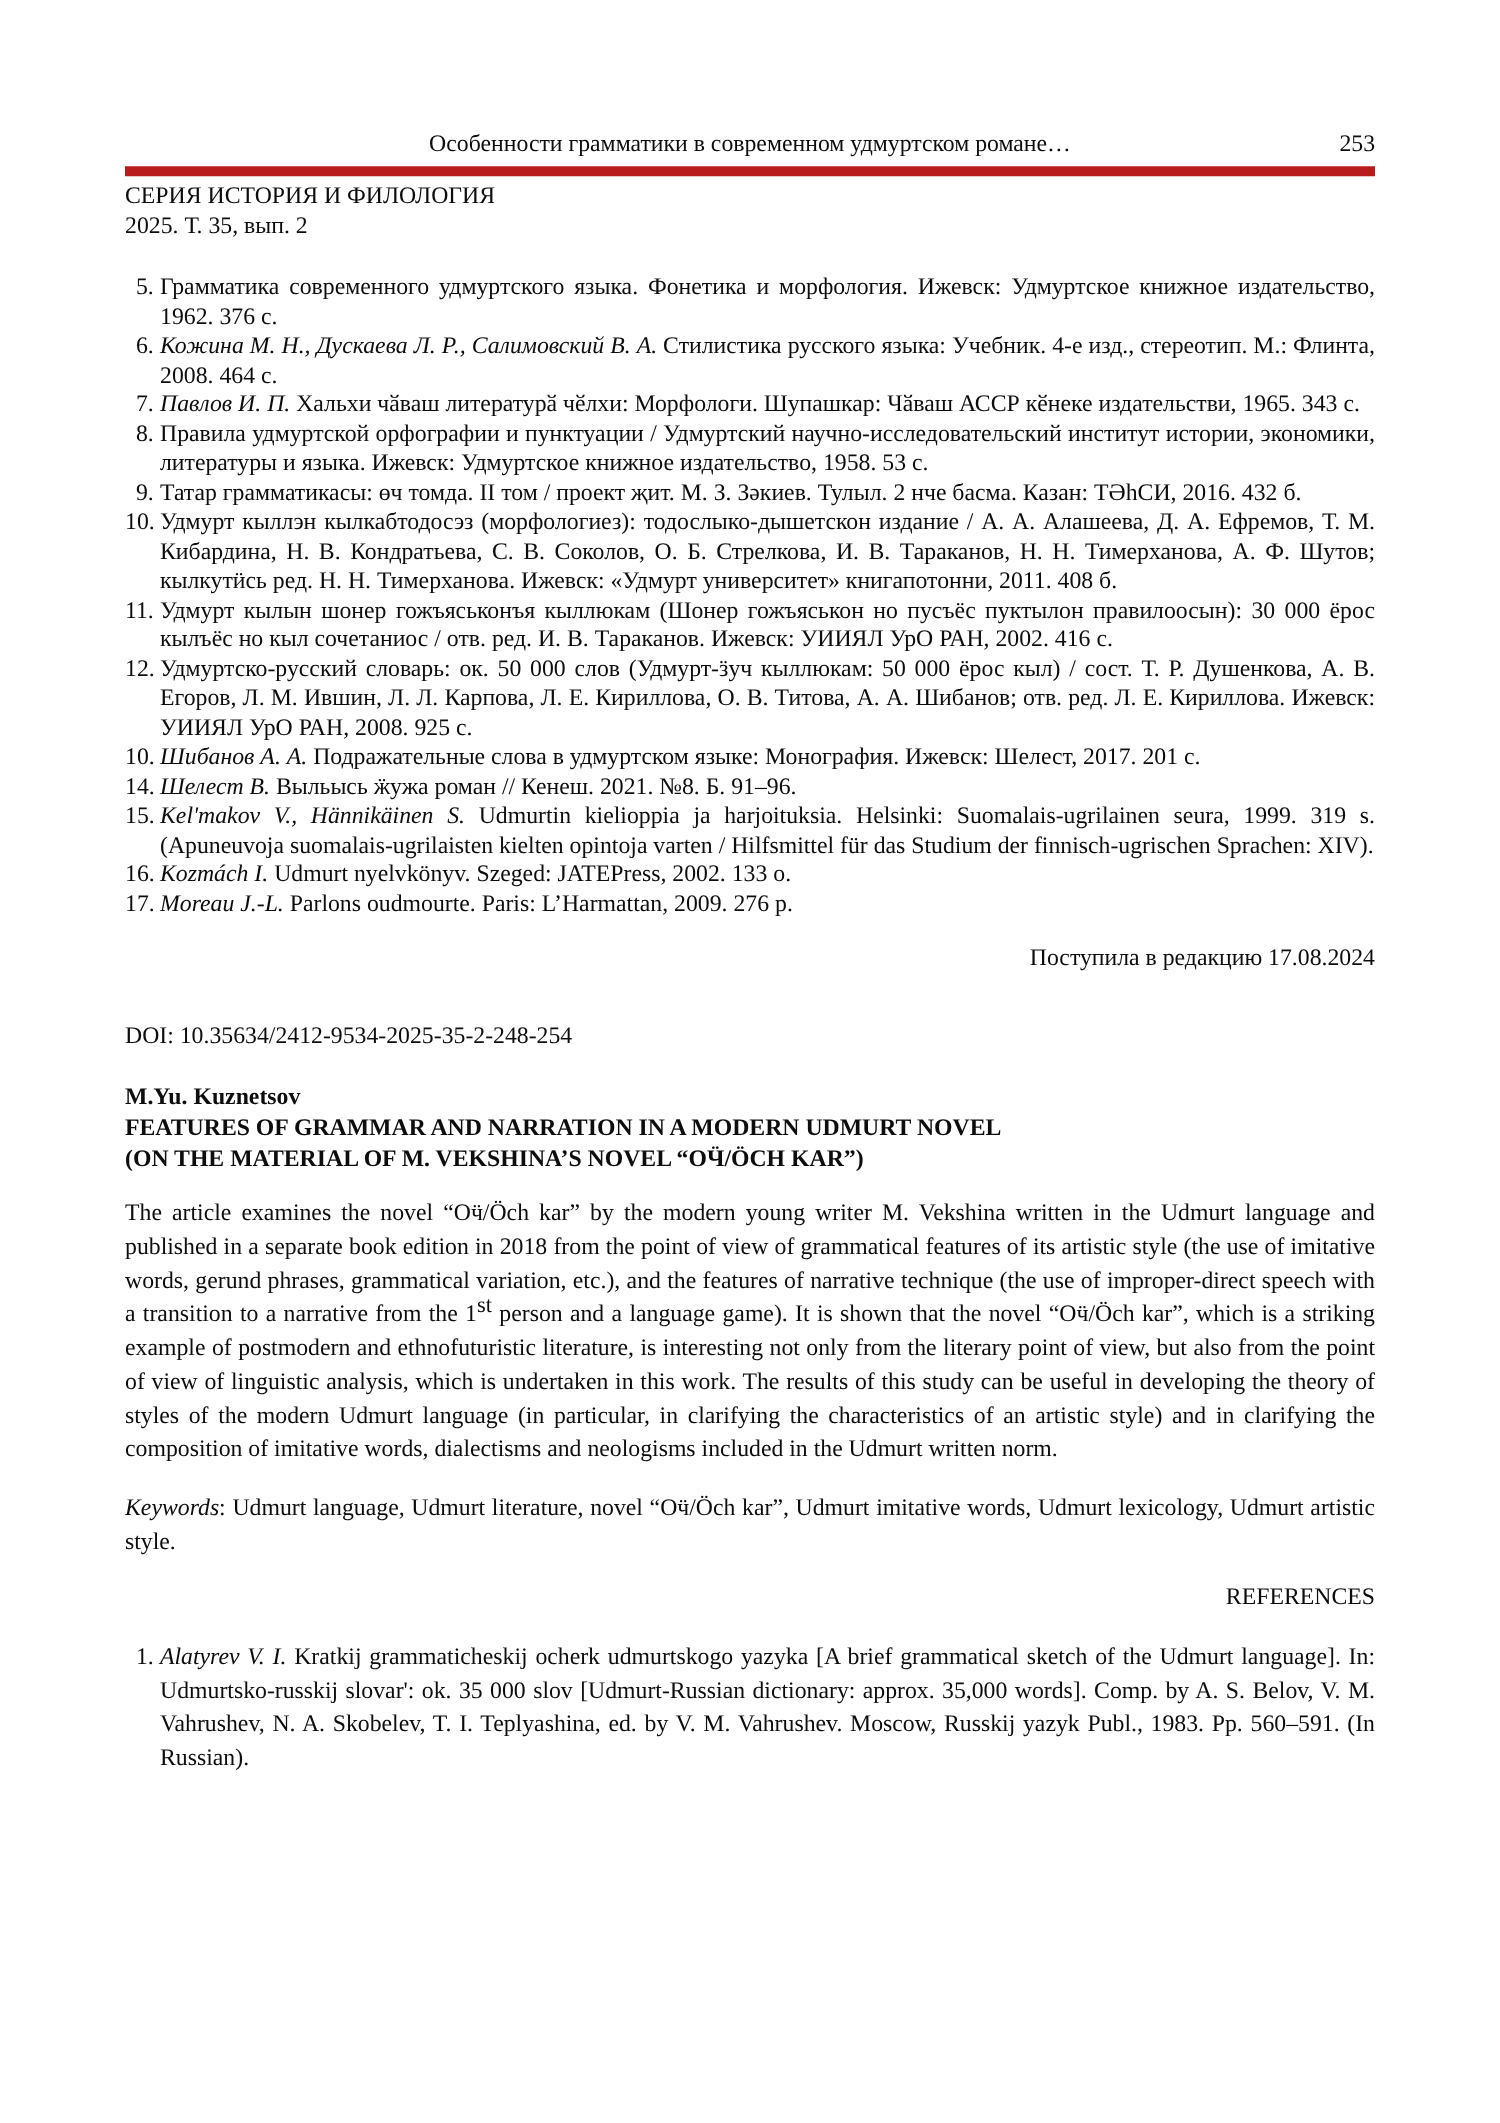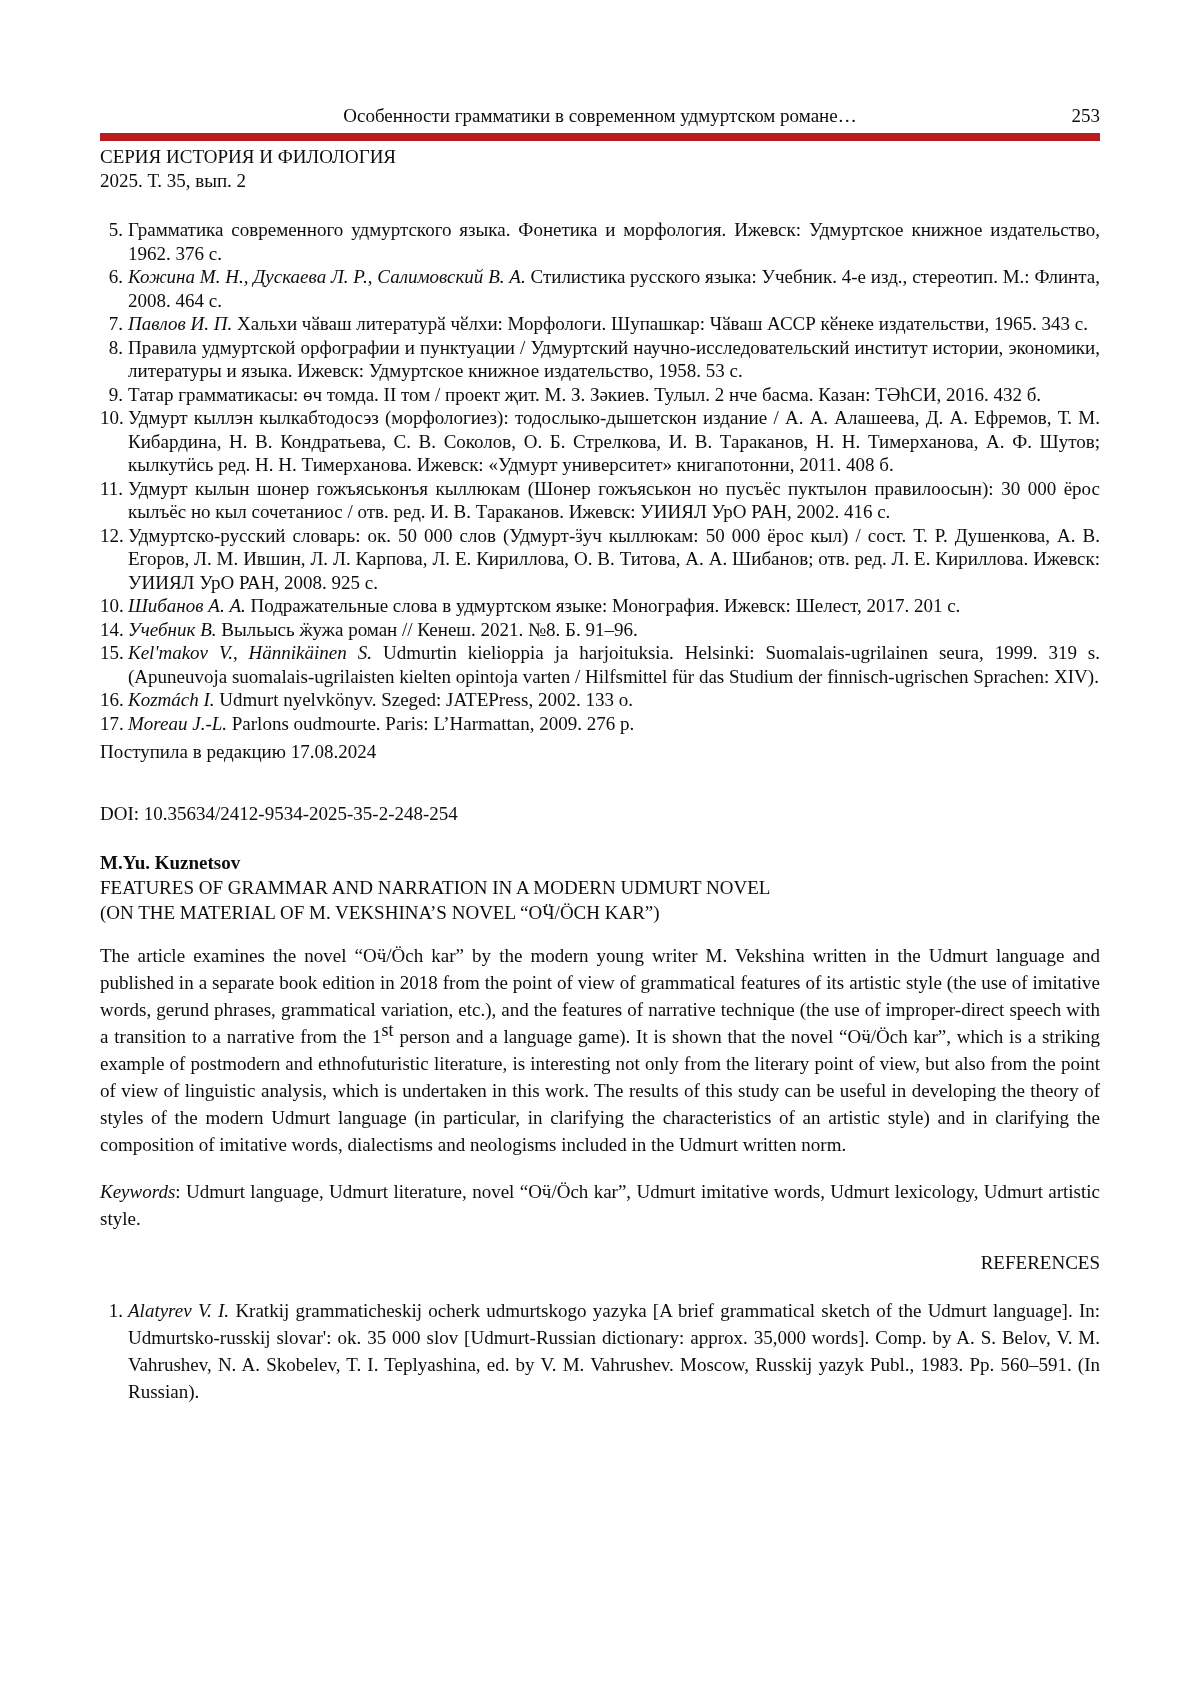--- a/index.html
+++ b/index.html
@@ -48,35 +48,36 @@
   }
   .ref-item .num {
     position: absolute;
     left: 0; top: 0;
     width: 23px;
     text-align: right;
   }
   .authors { font-style: italic; }
 
   .received {
-    margin-top: 5px;
+    margin-top: 20px;
+    text-align: right;
     line-height: 23.5px;
   }
 
   .author-block {
     margin-top: 26px;
     margin-left: 60px;
     line-height: 25px;
   }
 
   .doi-line { margin-top: 38px; line-height: 24px; }
 
   .en-head { margin-top: 24px; line-height: 25px; }
   .en-author { font-weight: bold; }
-  .en-title { font-weight: normal; }
+  .en-title { font-weight: bold; }
 
   .abstract {
     margin-top: 17px;
     text-align: justify;
     line-height: 27px;
   }
   .abstract sup { font-size: 18px; line-height: 0; }
 
   .keywords {
     margin-top: 20px;
@@ -133,21 +134,21 @@
       <div class="ref-item">
         <span class="num">11.</span><span>Удмурт кылын шонер гожъяськонъя кыллюкам (Шонер гожъяськон но пусъёс пуктылон правилоосын): 30 000 ёрос кылъёс но кыл сочетаниос / отв. ред. И. В. Тараканов. Ижевск: УИИЯЛ УрО РАН, 2002. 416 с.</span>
       </div>
       <div class="ref-item">
         <span class="num">12.</span><span>Удмуртско-русский словарь: ок. 50 000 слов (Удмурт-ӟуч кыллюкам: 50 000 ёрос кыл) / сост. Т. Р. Душенкова, А. В. Егоров, Л. М. Ившин, Л. Л. Карпова, Л. Е. Кириллова, О. В. Титова, А. А. Шибанов; отв. ред. Л. Е. Кириллова. Ижевск: УИИЯЛ УрО РАН, 2008. 925 с.</span>
       </div>
       <div class="ref-item">
         <span class="num">10.</span><span class="authors">Шибанов А. А. </span><span>Подражательные слова в удмуртском языке: Монография. Ижевск: Шелест, 2017. 201 с.</span>
       </div>
       <div class="ref-item">
-        <span class="num">14.</span><span class="authors">Учебник В. </span><span>Выльысь ӝужа роман // Кенеш. 2021. №8. Б. 91–96.</span>
+        <span class="num">14.</span><span class="authors">Шелест В. </span><span>Выльысь ӝужа роман // Кенеш. 2021. №8. Б. 91–96.</span>
       </div>
       <div class="ref-item">
         <span class="num">15.</span><span class="authors">Kel'makov V., Hännikäinen S. </span><span>Udmurtin kielioppia ja harjoituksia. Helsinki: Suomalais-ugrilainen seura, 1999. 319 s. (Apuneuvoja suomalais-ugrilaisten kielten opintoja varten / Hilfsmittel für das Studium der finnisch-ugrischen Sprachen: XIV).</span>
       </div>
       <div class="ref-item">
         <span class="num">16.</span><span class="authors">Kozmách I. </span><span>Udmurt nyelvkönyv. Szeged: JATEPress, 2002. 133 o.</span>
       </div>
       <div class="ref-item">
         <span class="num">17.</span><span class="authors">Moreau J.-L. </span><span>Parlons oudmourte. Paris: L’Harmattan, 2009. 276 p.</span>
       </div>

